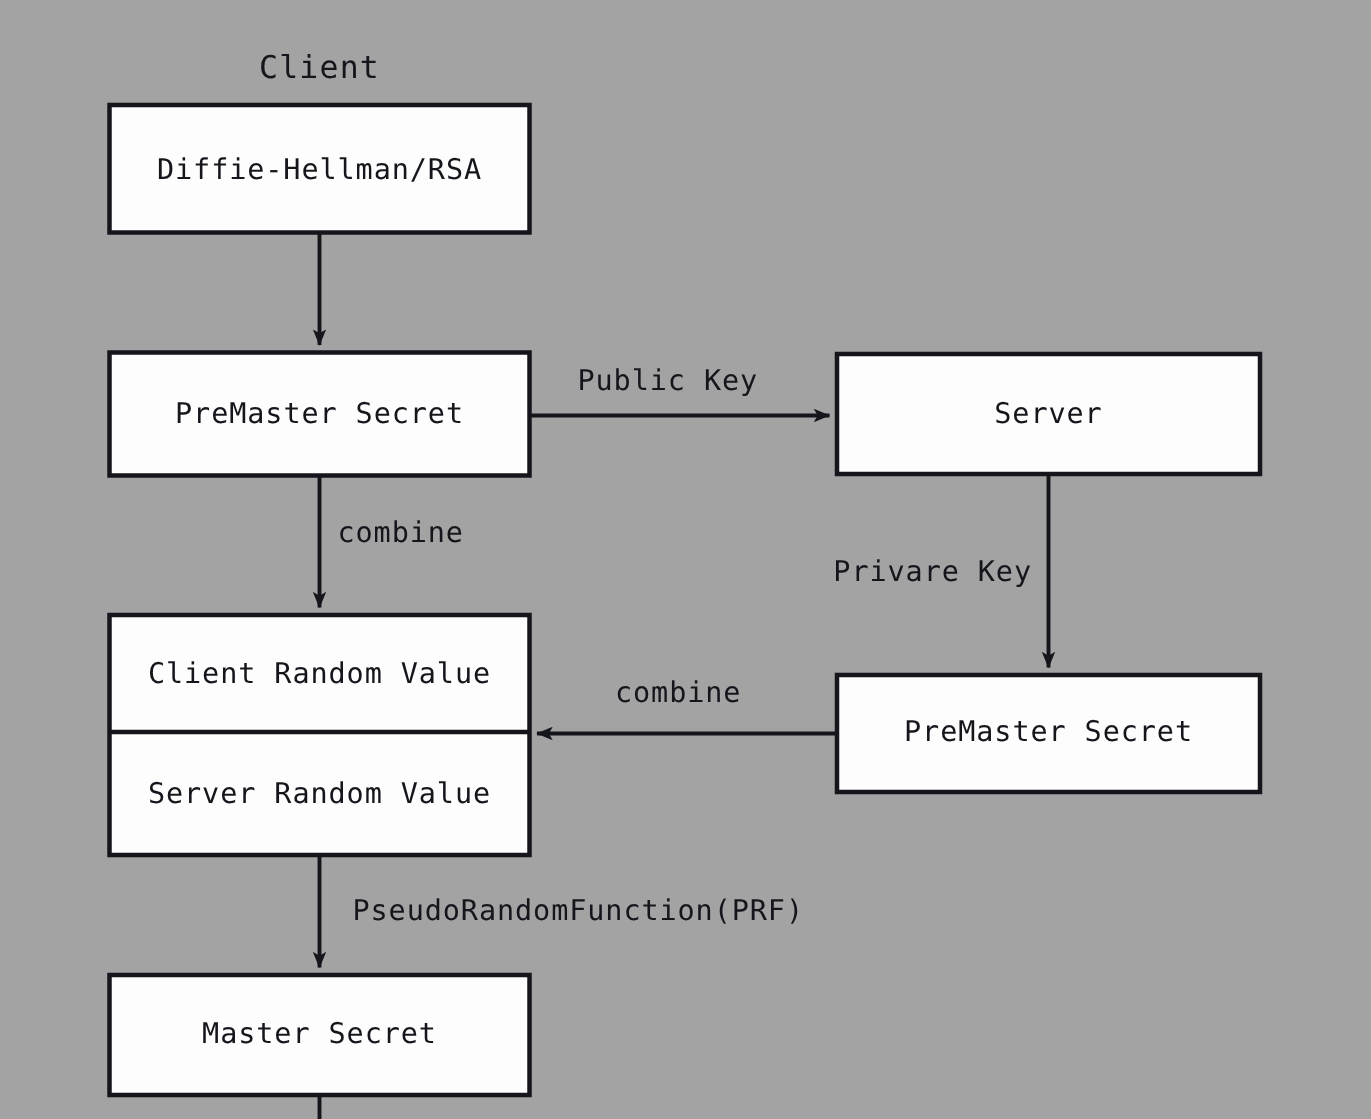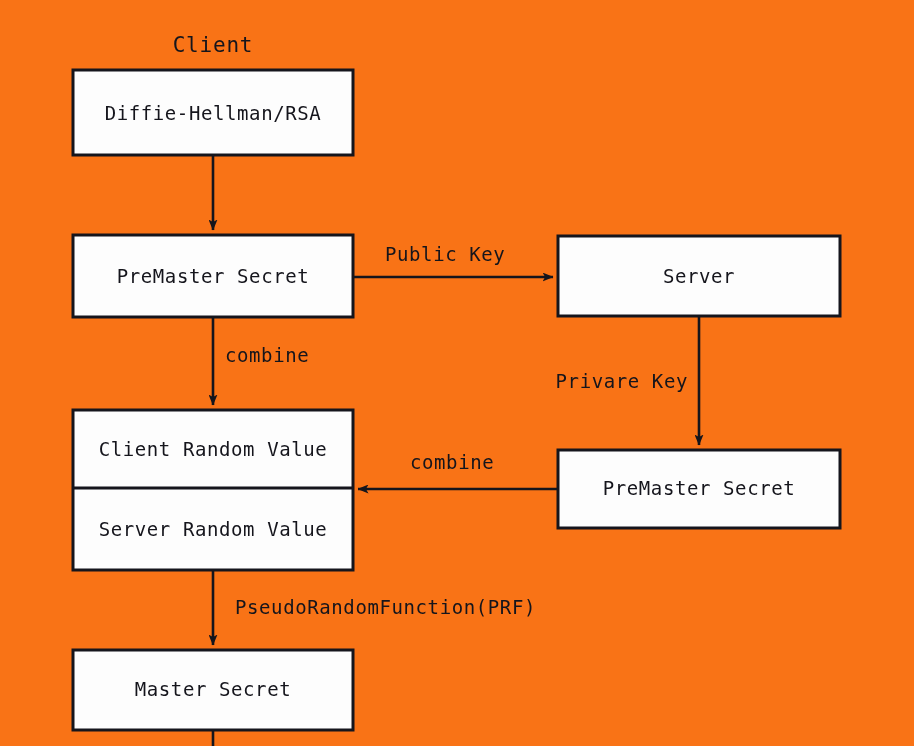--- a/index.html
+++ b/index.html
@@ -10,21 +10,21 @@
     width: 914px;
     height: 746px;
     background: #f8f9fa;
     font-family: "DejaVu Sans Mono", "Liberation Mono", monospace;
     overflow: hidden;
   }
   #diagram-root {
     position: relative;
     width: 914px;
     height: 746px;
-    background: #f97316;
+    background: #a3a3a3;
   }
   svg#flow {
     display: block;
     width: 914px;
     height: 746px;
   }
   .box-rect {
     fill: #fdfdfd;
     stroke: #15151c;
     stroke-width: 3;

